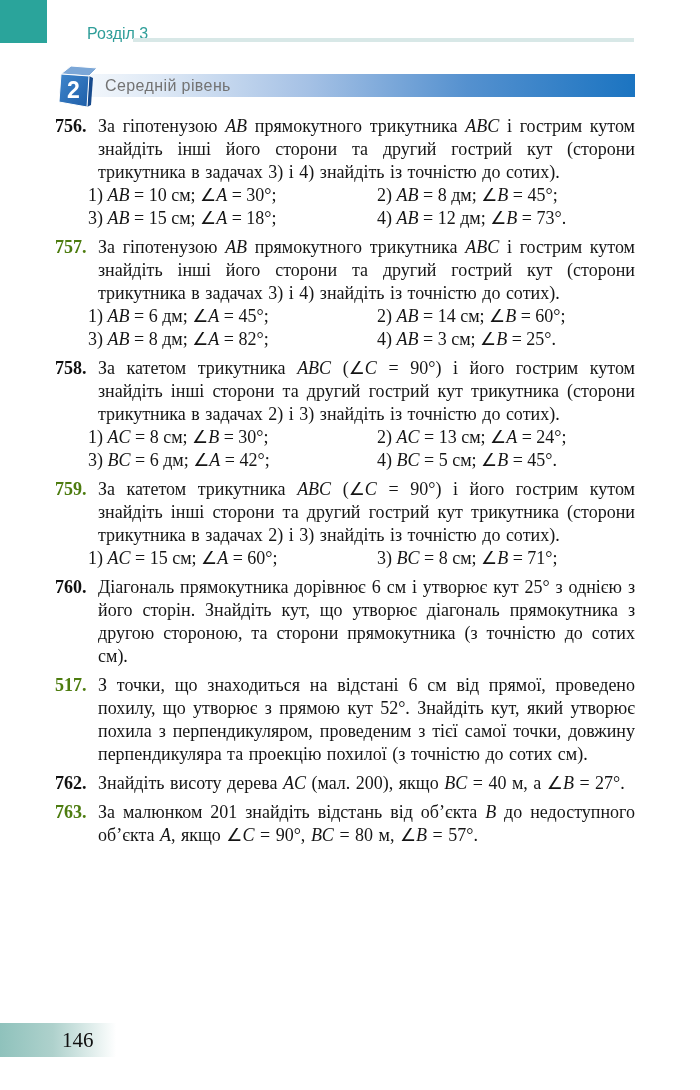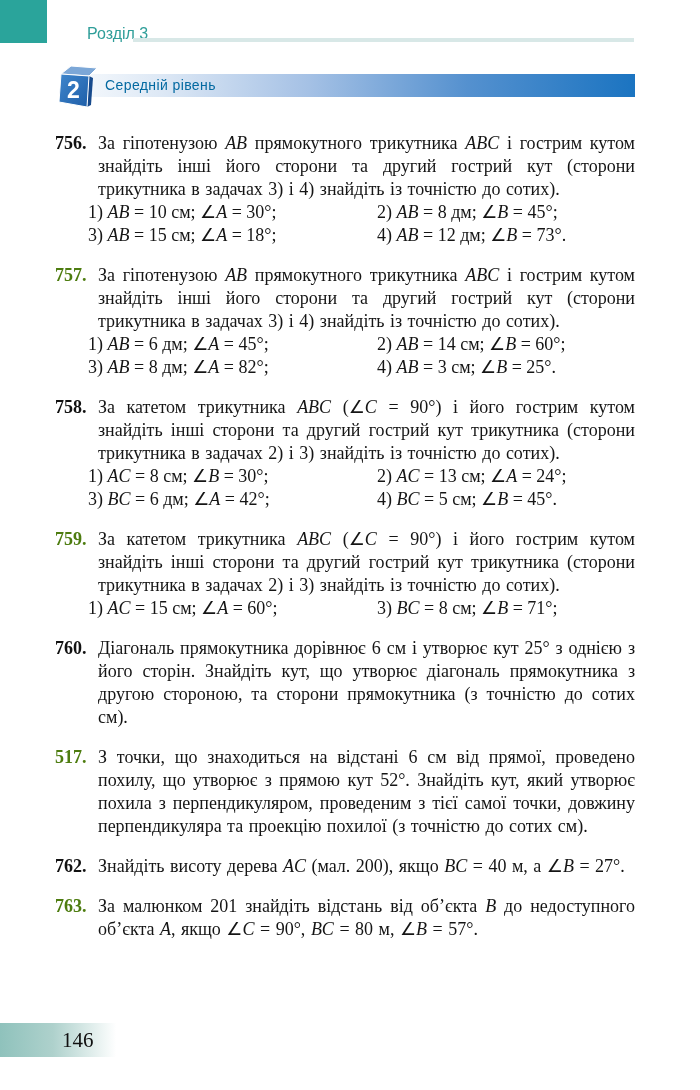--- a/index.html
+++ b/index.html
@@ -32,33 +32,33 @@
   
   .banner { position: absolute; top: 63px; left: 58px; width: 577px; height: 44px; }
   .banner-bar {
     position: absolute; left: 14px; right: 0; top: 11px; height: 23px;
     background: linear-gradient(to right,
       #f7fafd 0%, #dde8f5 16%, #a5c1e5 42%, #5591cf 70%, #1b74c1 100%);
   }
   .banner-title {
     position: absolute; left: 47px; top: 11px; height: 23px; line-height: 23px;
     font-family: "Liberation Sans", sans-serif;
-    font-size: 14px; color: #0369a1; letter-spacing: 0.4px;
+    font-size: 16px; color: #737373; letter-spacing: 0.4px;
   }
   .cube { position: absolute; left: 0; top: 0; width: 40px; height: 44px; }
 
   
   .problems { position: absolute; top: 115px; left: 55px; width: 580px; }
   .problem {
     position: relative; padding-left: 43px; margin-bottom: 6px;
     font-size: 18px; line-height: 23px;
   }
   .pnum { position: absolute; left: 0; top: 0; font-weight: bold; color: #111; }
   .pnum.accent { color: #4d7c0f; }
-  .ptext { text-align: justify; word-spacing: 1px; margin-top: 17px; }
+  .ptext { text-align: justify; word-spacing: 1px; }
   .items { margin-left: -10px; display: grid; grid-template-columns: 289px auto; }
   .item { white-space: nowrap; }
   i { font-style: italic; }
 
   
   .footer-bar {
     position: absolute; left: 0; top: 1023px;
     width: 132px; height: 34px;
     background: linear-gradient(to right, #8fc2bc 0%, #aed1cc 40%, #ffffff 88%);
   }

